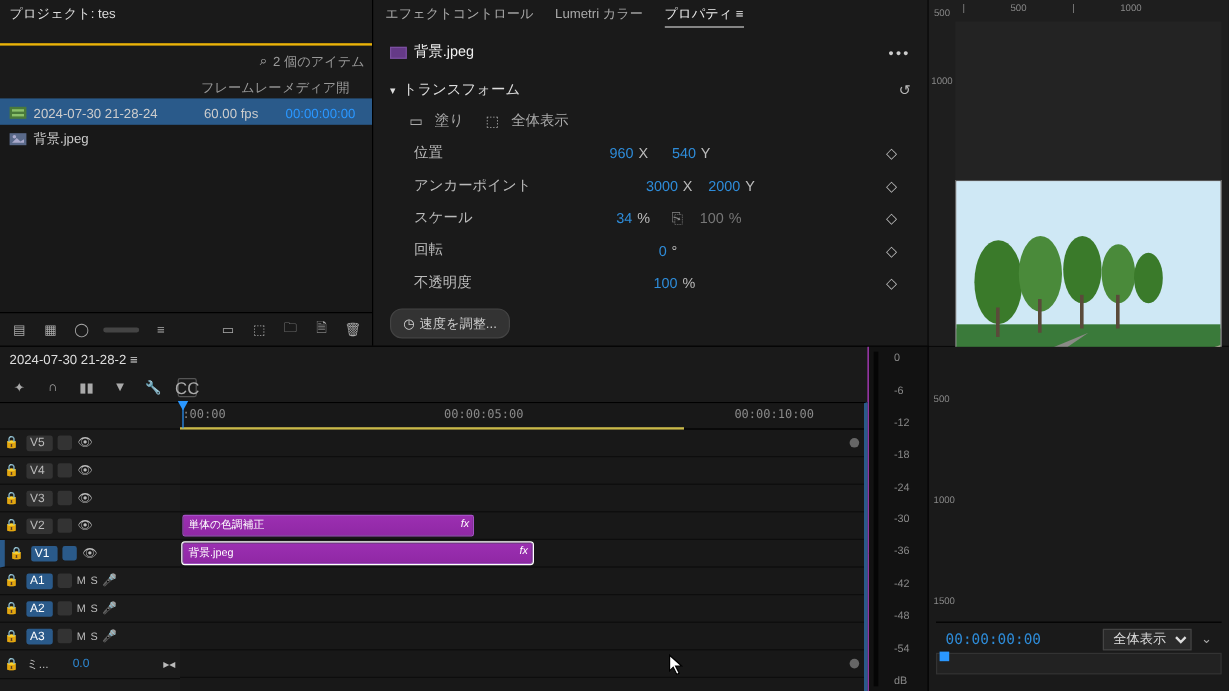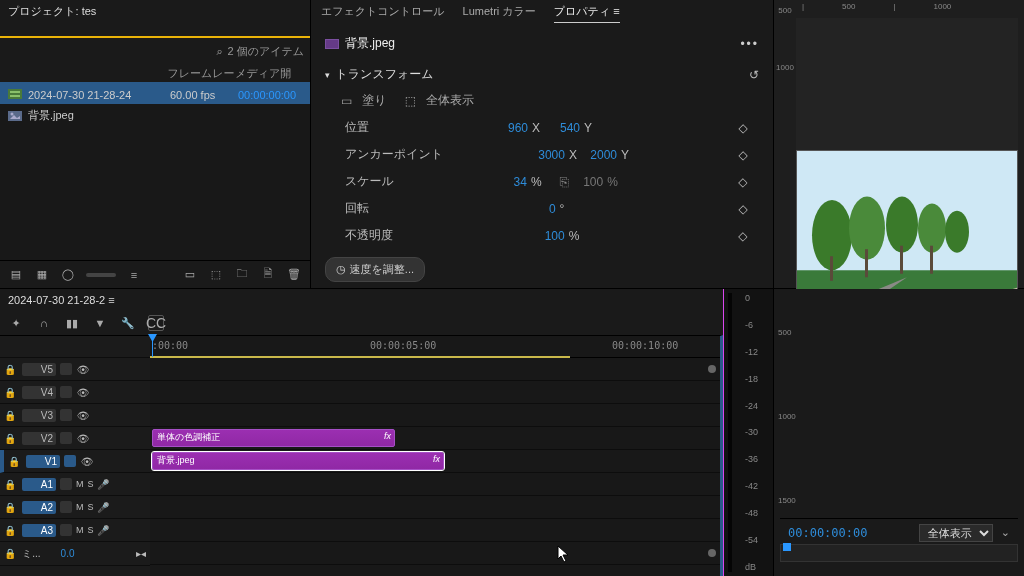--- a/index.html
+++ b/index.html
@@ -54,21 +54,21 @@
 .fit-select{background:#2a2a2a;border:1px solid #444;color:#ddd;font-size:11px;padding:1px 4px}
 .bottom{display:flex;height:288px;border-top:1px solid #000}
 .timeline{flex:1;display:flex;flex-direction:column;border-right:1px solid #d946ef}
 .tl-header{height:22px;padding:3px 8px;display:flex;align-items:center;font-size:11px;color:#ddd}
 .tl-tc-row{height:20px;display:flex;align-items:center;padding:0 8px}
 .tl-transport{height:24px;display:flex;align-items:center;gap:12px;padding:0 8px}
 .tl-body{flex:1;display:flex;border-top:1px solid #000;border-right:3px solid #2a5a8a;position:relative}
 .track-headers{width:150px;background:#1b1b1b;display:flex;flex-direction:column}
 .track{height:23px;display:flex;align-items:center;gap:4px;padding:0 4px;border-bottom:1px solid #0d0d0d;font-size:10px;color:#bbb}
 .track .lock{width:14px;color:#888}
-.track .name{width:34px;text-align:right;background:#333;border-radius:2px;padding:1px 3px}
+.track .name{width:22px;text-align:left;background:#333;border-radius:2px;padding:1px 3px}
 .track .name.sel{background:#2a5a8a;color:#fff}
 .track .tgt{width:12px;height:12px;background:#333;border-radius:2px}
 .track .eye{width:14px;text-align:center}
 .track.audio .mic{width:12px}
 .rowlabel-tc{color:#2e8cd9}
 .track.master{height:24px}
 .track-area{flex:1;position:relative;background:#181818}
 .time-ruler{height:22px;border-bottom:1px solid #000;position:relative;color:#888;font-size:10px;font-family:monospace}
 .time-tick{position:absolute;top:4px}
 .playhead{position:absolute;top:0;bottom:0;width:1px;background:#2a97ff;left:2px}

